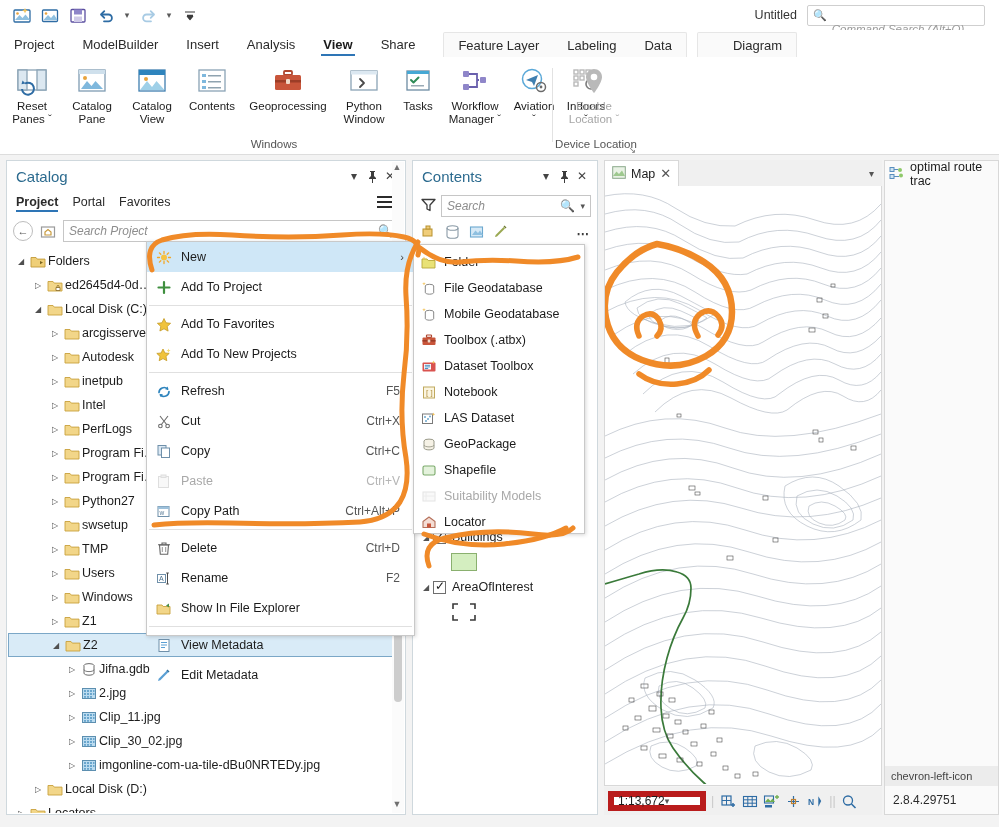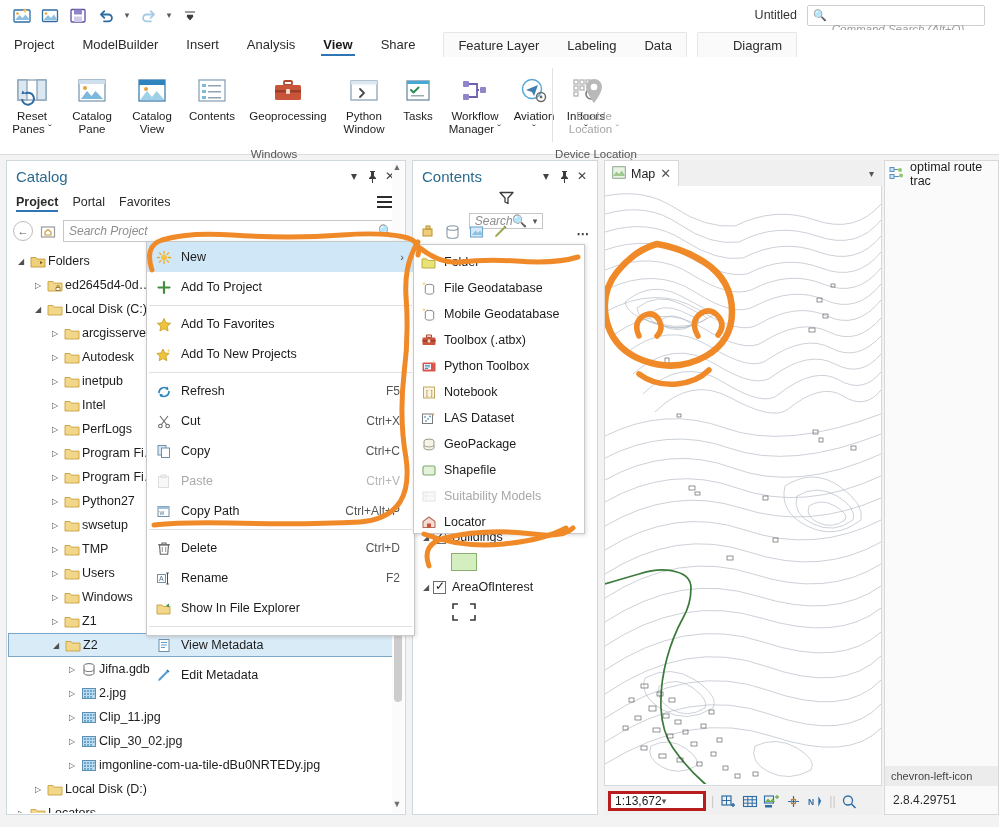--- a/index.html
+++ b/index.html
@@ -48,21 +48,21 @@
     display: flex; align-items: flex-end; margin-left: 14px; background: #fafafa;
     border: 1px solid #e6e6e6; border-bottom: none; border-radius: 2px 2px 0 0; height: 25px;
   }
   .ctxgroup .tab { height: 23px; line-height: 23px; }
 
   
   #ribbon {
     position: absolute; left: 0; top: 57px; width: 999px; height: 98px;
     background: #ffffff; border-bottom: 1px solid #dddddd;
   }
-  .rgroup { position: absolute; top: 10px; height: 98px; display: flex; flex-direction: column; }
+  .rgroup { position: absolute; top: 0; height: 98px; display: flex; flex-direction: column; }
   .rg-items { display: flex; align-items: flex-start; height: 80px; padding-top: 5px; }
   .rg-title { text-align: center; font-size: 11.5px; color: #555; height: 16px; line-height: 14px; }
   .rbtn {
     width: 60px; display: flex; flex-direction: column; align-items: center; cursor: pointer;
     padding-top: 2px;
   }
   .rbtn .glyph { height: 36px; display: flex; align-items: center; justify-content: center; }
   .rbtn .lbl { font-size: 11.5px; line-height: 13px; text-align: center; color: #1c1c1c; width: 64px; }
   .rbtn.dis .lbl { color: #a6a6a6; }
   .rsep { width: 1px; background: #e2e2e2; height: 74px; margin: 3px 6px 0 6px; }
@@ -129,21 +129,21 @@
   .chk::after { content: "\2713"; position:absolute; left:1px; top:-3px; font-size: 12px; color:#1c1c1c; }
   .swatchrow { height: 26px; display:flex; align-items:center; padding-left: 38px; }
 
   
   #mapwrap { position: absolute; left: 604px; top: 160px; width: 278px; height: 655px; }
   #maptabs { height: 26px; background: #f0f0f0; display: flex; align-items: stretch; }
   .mtab { display:flex; align-items:center; gap:5px; background:#fff; padding: 0 7px; font-size:12.5px; border:1px solid #d8d8d8; border-bottom:none;}
   .mtab .x { color: #555; font-size: 13px; cursor:pointer; }
   #mapcanvas { position:absolute; left:0; top:26px; width:278px; height: 600px; background:#fff; border:1px solid #d8d8d8; border-top:none; overflow:hidden; }
   #mapstatus { position:absolute; left:0; bottom:0; width:278px; height: 28px; background:#f0f0f0; display:flex; align-items:center; padding-left: 4px; gap:5px;}
-  .scalebox { width: 98px; height: 20px; border: 3px solid #b91c1c; background:#fff; display:flex; align-items:center; padding: 0 4px; font-size: 12px;}
+  .scalebox { width: 98px; height: 20px; border: 6px solid #b91c1c; background:#fff; display:flex; align-items:center; padding: 0 4px; font-size: 12px;}
   .sbtn { width:17px;height:20px;display:flex;align-items:center;justify-content:center;cursor:pointer;}
 
   
   #rightdock { position:absolute; left: 884px; top:160px; width: 115px; height: 655px; background:#fafafa; border:1px solid #d8d8d8;}
   #rdtab { height: 26px; display:flex; align-items:center; gap:5px; padding-left:4px; font-size:12.5px; background:#fafafa;}
   #rdfoot { position:absolute; left:0; bottom:28px; width:113px; height: 20px; background:#ececec; display:flex; align-items:center; padding-left:6px; font-size:11px; color:#444;}
   #rdver { position:absolute; left:0; bottom:0; width:113px; height: 28px; display:flex; align-items:center; padding-left:8px; font-size:12px; color:#2b2b2b;}
 
   .vscroll { position:absolute; right:1px; top: 1px; width: 12px; bottom: 1px; background: #fbfbfb; }
   .vthumb { position:absolute; right:2px; width: 8px; background:#cdcdcd; border-radius:4px; }
@@ -690,21 +690,21 @@
     <div class="pane-head">
       <div class="pane-title">Contents</div>
       <div class="pane-btn">▾</div>
       <div class="pane-btn">
         <svg width="11" height="13" viewBox="0 0 11 13">
             <path d="M3 1h5v1H7v4l2 2v1H6v4H5V9H2V8l2-2V2H3z" fill="#3c3c3c"></path>
           </svg>
       </div>
       <div class="pane-btn">✕</div>
     </div>
-    <div class="searchrow" style="padding-left:8px;flex-direction:column;">
+    <div class="searchrow" style="padding-left:8px;">
       <span>
         <svg width="15" height="14" viewBox="0 0 15 14">
             <path d="M1 1.5h13l-5 5.5v5.5l-3-1.5V7z" fill="none" stroke="#3c3c3c" stroke-width="1.3" stroke-linejoin="round"></path>
           </svg>
       </span>
       <div class="searchbox">
         <span class="ph">Search</span>
         <span style="color:#4a4a4a;font-size:12px;">🔍</span>
         <span style="font-size:9px;color:#555;margin-left:5px;">▾</span>
       </div>
@@ -1154,21 +1154,21 @@
             <rect x="1.5" y="3.5" width="13" height="9" rx="1" fill="#d9534f"></rect>
             <rect x="3" y="5" width="7" height="5.5" fill="#fff"></rect>
             <g fill="#4f8fc0">
               <rect x="3.8" y="5.8" width="5.4" height="1"></rect>
               <rect x="3.8" y="7.4" width="5.4" height="1"></rect>
               <rect x="3.8" y="9" width="3.4" height="1"></rect>
             </g>
             <path d="M12.5 1.5l.5 1.3 1.3.5-1.3.5-.5 1.3-.5-1.3-1.3-.5 1.3-.5z" fill="#f2c35c"></path>
           </svg>
         </span>
-        <span class="mlbl">Python Toolbox</span>
+        <span class="mlbl">Dataset Toolbox</span>
       </div>
       <div class="mrow">
         <span class="mico">
           <svg width="16" height="15" viewBox="0 0 16 15">
             <rect x="2.5" y="2" width="11" height="11" fill="#fbf5e0" stroke="#c0a95e" stroke-width="1"></rect>
             <text x="5" y="10" font-size="8" fill="#b09040" font-family="Liberation Sans">[ ]</text>
           </svg>
         </span>
         <span class="mlbl">Notebook</span>
       </div>

